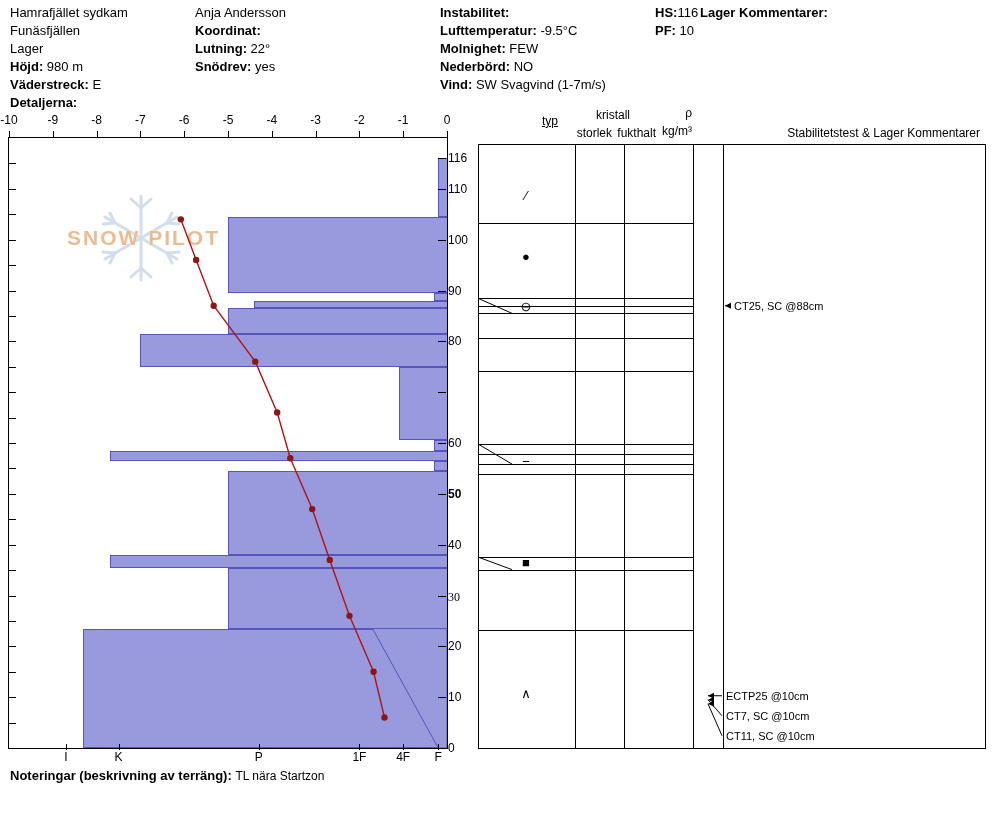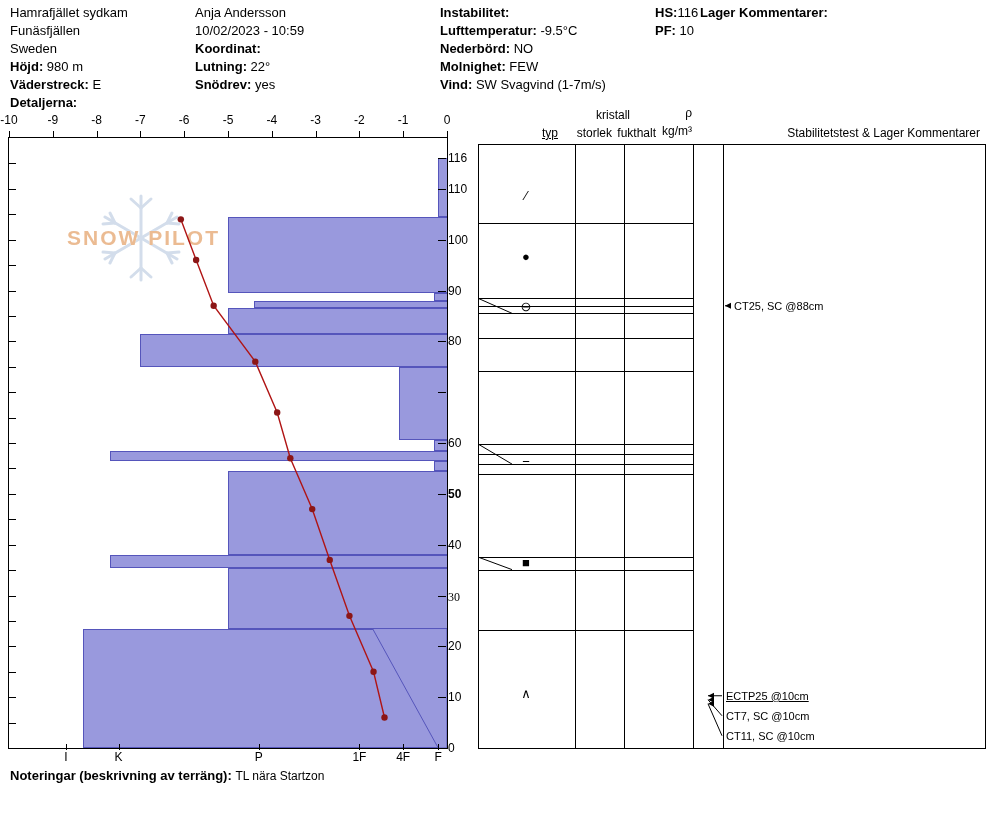--- a/index.html
+++ b/index.html
@@ -238,39 +238,38 @@
   .footer .f-val { font-weight: normal; font-size: 12px; }
 </style>
 </head>
 <body>
 
 <div class="header">
 
   <div class="hdr-col c1">
     <div class="hdr-line"><span class="val">Hamrafjället sydkam</span></div>
     <div class="hdr-line"><span class="val">Funäsfjällen</span></div>
-    <div class="hdr-line"><span class="val">Sweden</span></div>
+    <div class="hdr-line"><span class="val">Lager</span></div>
     <div class="hdr-line"><span class="lbl">Höjd:</span> <span class="val">980 m</span></div>
     <div class="hdr-line"><span class="lbl">Väderstreck:</span> <span class="val">E</span></div>
     <div class="hdr-line"><span class="lbl">Detaljerna:</span> <span class="val"></span></div>
   </div>
 
   <div class="hdr-col c2">
     <div class="hdr-line"><span class="val">Anja Andersson</span></div>
-    <div class="hdr-line"><span class="val">10/02/2023 - 10:59</span></div>
     <div class="hdr-line"><span class="lbl">Koordinat:</span> <span class="val"></span></div>
     <div class="hdr-line"><span class="lbl">Lutning:</span> <span class="val">22°</span></div>
     <div class="hdr-line"><span class="lbl">Snödrev:</span> <span class="val">yes</span></div>
   </div>
 
   <div class="hdr-col c3">
     <div class="hdr-line"><span class="lbl">Instabilitet:</span> <span class="val"></span></div>
     <div class="hdr-line"><span class="lbl">Lufttemperatur:</span> <span class="val">-9.5°C</span></div>
+    <div class="hdr-line"><span class="lbl">Molnighet:</span> <span class="val">FEW</span></div>
     <div class="hdr-line"><span class="lbl">Nederbörd:</span> <span class="val">NO</span></div>
-    <div class="hdr-line"><span class="lbl">Molnighet:</span> <span class="val">FEW</span></div>
     <div class="hdr-line"><span class="lbl">Vind:</span> <span class="val">SW Svagvind (1-7m/s)</span></div>
   </div>
 
   <div class="hdr-col c4">
     <div class="hdr-line"><span class="lbl">HS:</span><span class="val">116</span></div>
     <div class="hdr-line"><span class="lbl">PF:</span> <span class="val">10</span></div>
   </div>
 
   <div class="hdr-col c5">
     <div class="hdr-line"><span class="lbl">Lager Kommentarer:</span></div>
@@ -427,21 +426,21 @@
     <div class="tick-lbl" style="left: 351.4px; text-align: right;">1F</div>
     <div class="tick-mark" style="left: 351.4px;"></div>
     <div class="tick-lbl" style="left: 395.2px;">4F</div>
     <div class="tick-mark" style="left: 395.2px;"></div>
     <div class="tick-lbl" style="left: 430.24px;">F</div>
     <div class="tick-mark" style="left: 430.24px;"></div>
   </div>
 
 <div class="grid-head">
   <div class="gh" style="left:62px; top:0px; width:90px;">kristall</div>
-  <div class="gh" style="left:20px; top:18px; width:60px;text-decoration:underline;">typ</div>
+  <div class="gh" style="left:20px; top:6px; width:60px;text-decoration:underline;">typ</div>
   <div class="gh" style="left:74px; top:18px; width:60px;">storlek</div>
   <div class="gh" style="left:118px; top:18px; width:60px;">fukthalt</div>
   <div class="gh" style="left:178px; top:-2px; width:36px;">ρ</div>
   <div class="gh" style="left:178px; top:16px; width:36px;">kg/m³</div>
   <div class="gh" style="left:222px; top:18px; width:280px;">Stabilitetstest &amp; Lager Kommentarer</div>
 </div>
 
 <div class="right-panel">
   <div class="col-box" style="left:0px;   width:98px;"></div>
   <div class="col-box" style="left:97px;  width:50px;"></div>
@@ -479,21 +478,21 @@
       <line x1="244" y1="571.75" x2="230" y2="555.75" stroke="#000" stroke-width="1"></line>
       <polygon points="230,555.75 236,552.75 236,558.75" fill="#000"></polygon>
       <line x1="244" y1="591.75" x2="230" y2="559.75" stroke="#000" stroke-width="1"></line>
       <polygon points="230,559.75 236,556.75 236,562.75" fill="#000"></polygon>
       <line x1="0" y1="154.2625" x2="34" y2="169.33749999999998" stroke="#000" stroke-width="1"></line>
       <line x1="0" y1="299.9875" x2="34" y2="320.0875" stroke="#000" stroke-width="1"></line>
       <line x1="0" y1="413.05" x2="34" y2="425.6125" stroke="#000" stroke-width="1"></line>
     </svg>
   <div id="comments">
       <div class="comment" style="left: 256px; top: 161.8px;">CT25, SC @88cm</div>
-      <div class="comment" style="left: 248px; top: 551.75px; text-decoration: underline;">ECTP25 @10cm</div>
+      <div class="comment" style="left: 248px; top: 551.75px;">ECTP25 @10cm</div>
       <div class="comment" style="left: 248px; top: 571.75px;">CT7, SC @10cm</div>
       <div class="comment" style="left: 248px; top: 591.75px;">CT11, SC @10cm</div>
     </div>
 </div>
 
 <div class="footer">
   <span class="f-lbl">Noteringar (beskrivning av terräng):</span>
   <span class="f-val">TL nära Startzon</span>
 </div>
 

